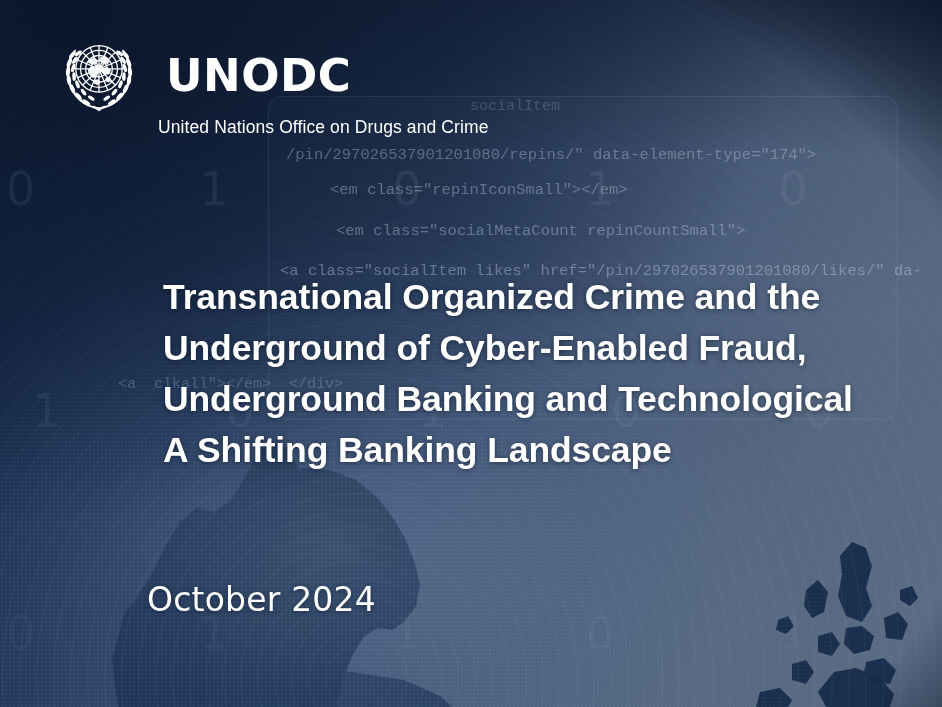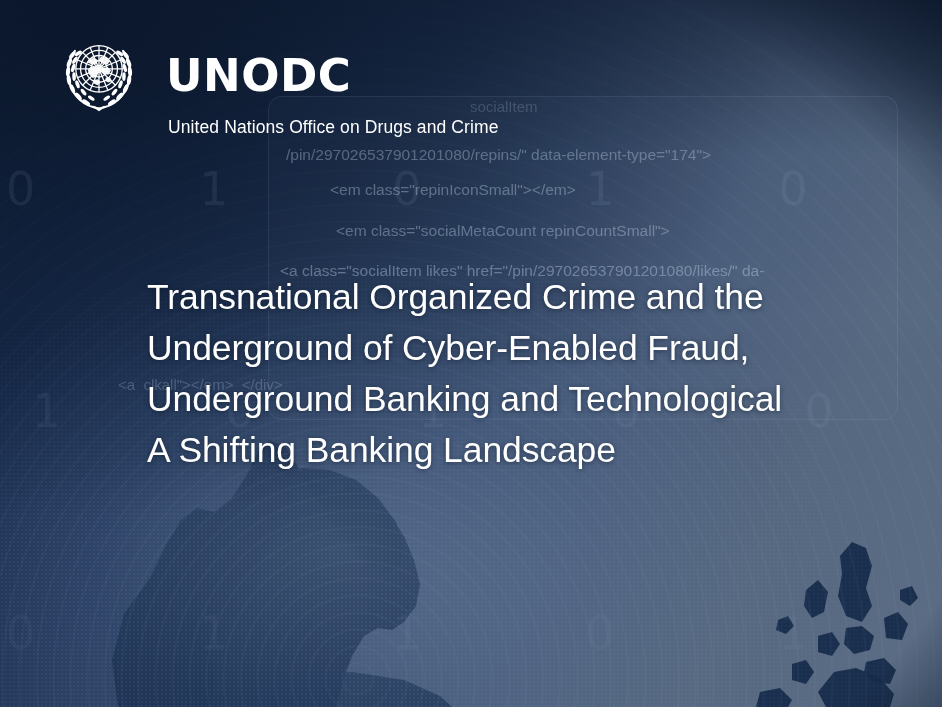--- a/index.html
+++ b/index.html
@@ -129,21 +129,21 @@
     height: 322px;
     border: 1px solid rgba(175,200,230,0.10);
     border-radius: 14px;
     background: rgba(125,155,195,0.030);
   }
 
   
   .code-overlay {
     position: absolute;
     inset: 0;
-    font-family: Liberation Sans, sans-serif;
+    font-family: Liberation Mono, monospace;
     font-size: 15.5px;
     color: rgba(205,222,242,0.30);
     white-space: pre;
     pointer-events: none;
     text-align: right;
   }
   .code-line { position: absolute; }
 
   
   .logo {
@@ -168,40 +168,41 @@
     line-height: 48px;
     margin: 16px;
   }
   .logo-subtitle {
     font-family: "Liberation Sans", sans-serif;
     font-size: 17.5px;
     font-weight: 400;
     color: #ffffff;
     letter-spacing: 0.1px;
     line-height: 22px;
-    margin: 5px 0 0 18px;
+    margin: 5px 0 0 8px;
     text-align: right;
   }
 
   
   .title-block {
     position: absolute;
     left: 147px;
     top: 272px;
     width: 740px;
   }
   .title-line {
     font-family: "Liberation Sans", sans-serif;
     font-size: 35.5px;
-    font-weight: 400;
+    font-weight: 700;
     color: #ffffff;
     line-height: 51px;
     letter-spacing: -0.1px;
     text-shadow: 0 1px 5px rgba(8,18,34,0.55);
     white-space: nowrap;
+    margin-left: 16px;
   }
 
   .date-line {
     position: absolute;
     left: 147px;
     top: 580px;
     font-family: "DejaVu Sans", sans-serif;
     font-size: 33px;
     font-weight: 400;
     color: #ffffff;
@@ -363,14 +364,15 @@
     </div>
   </div>
 
   <div class="title-block">
     <div class="title-line">Transnational Organized Crime and the</div>
     <div class="title-line">Underground of Cyber-Enabled Fraud,</div>
     <div class="title-line">Underground Banking and Technological</div>
     <div class="title-line">A Shifting Banking Landscape</div>
   </div>
 
+  <div class="date-line">October 2024</div>
 
 </div>
 
 </body></html>

